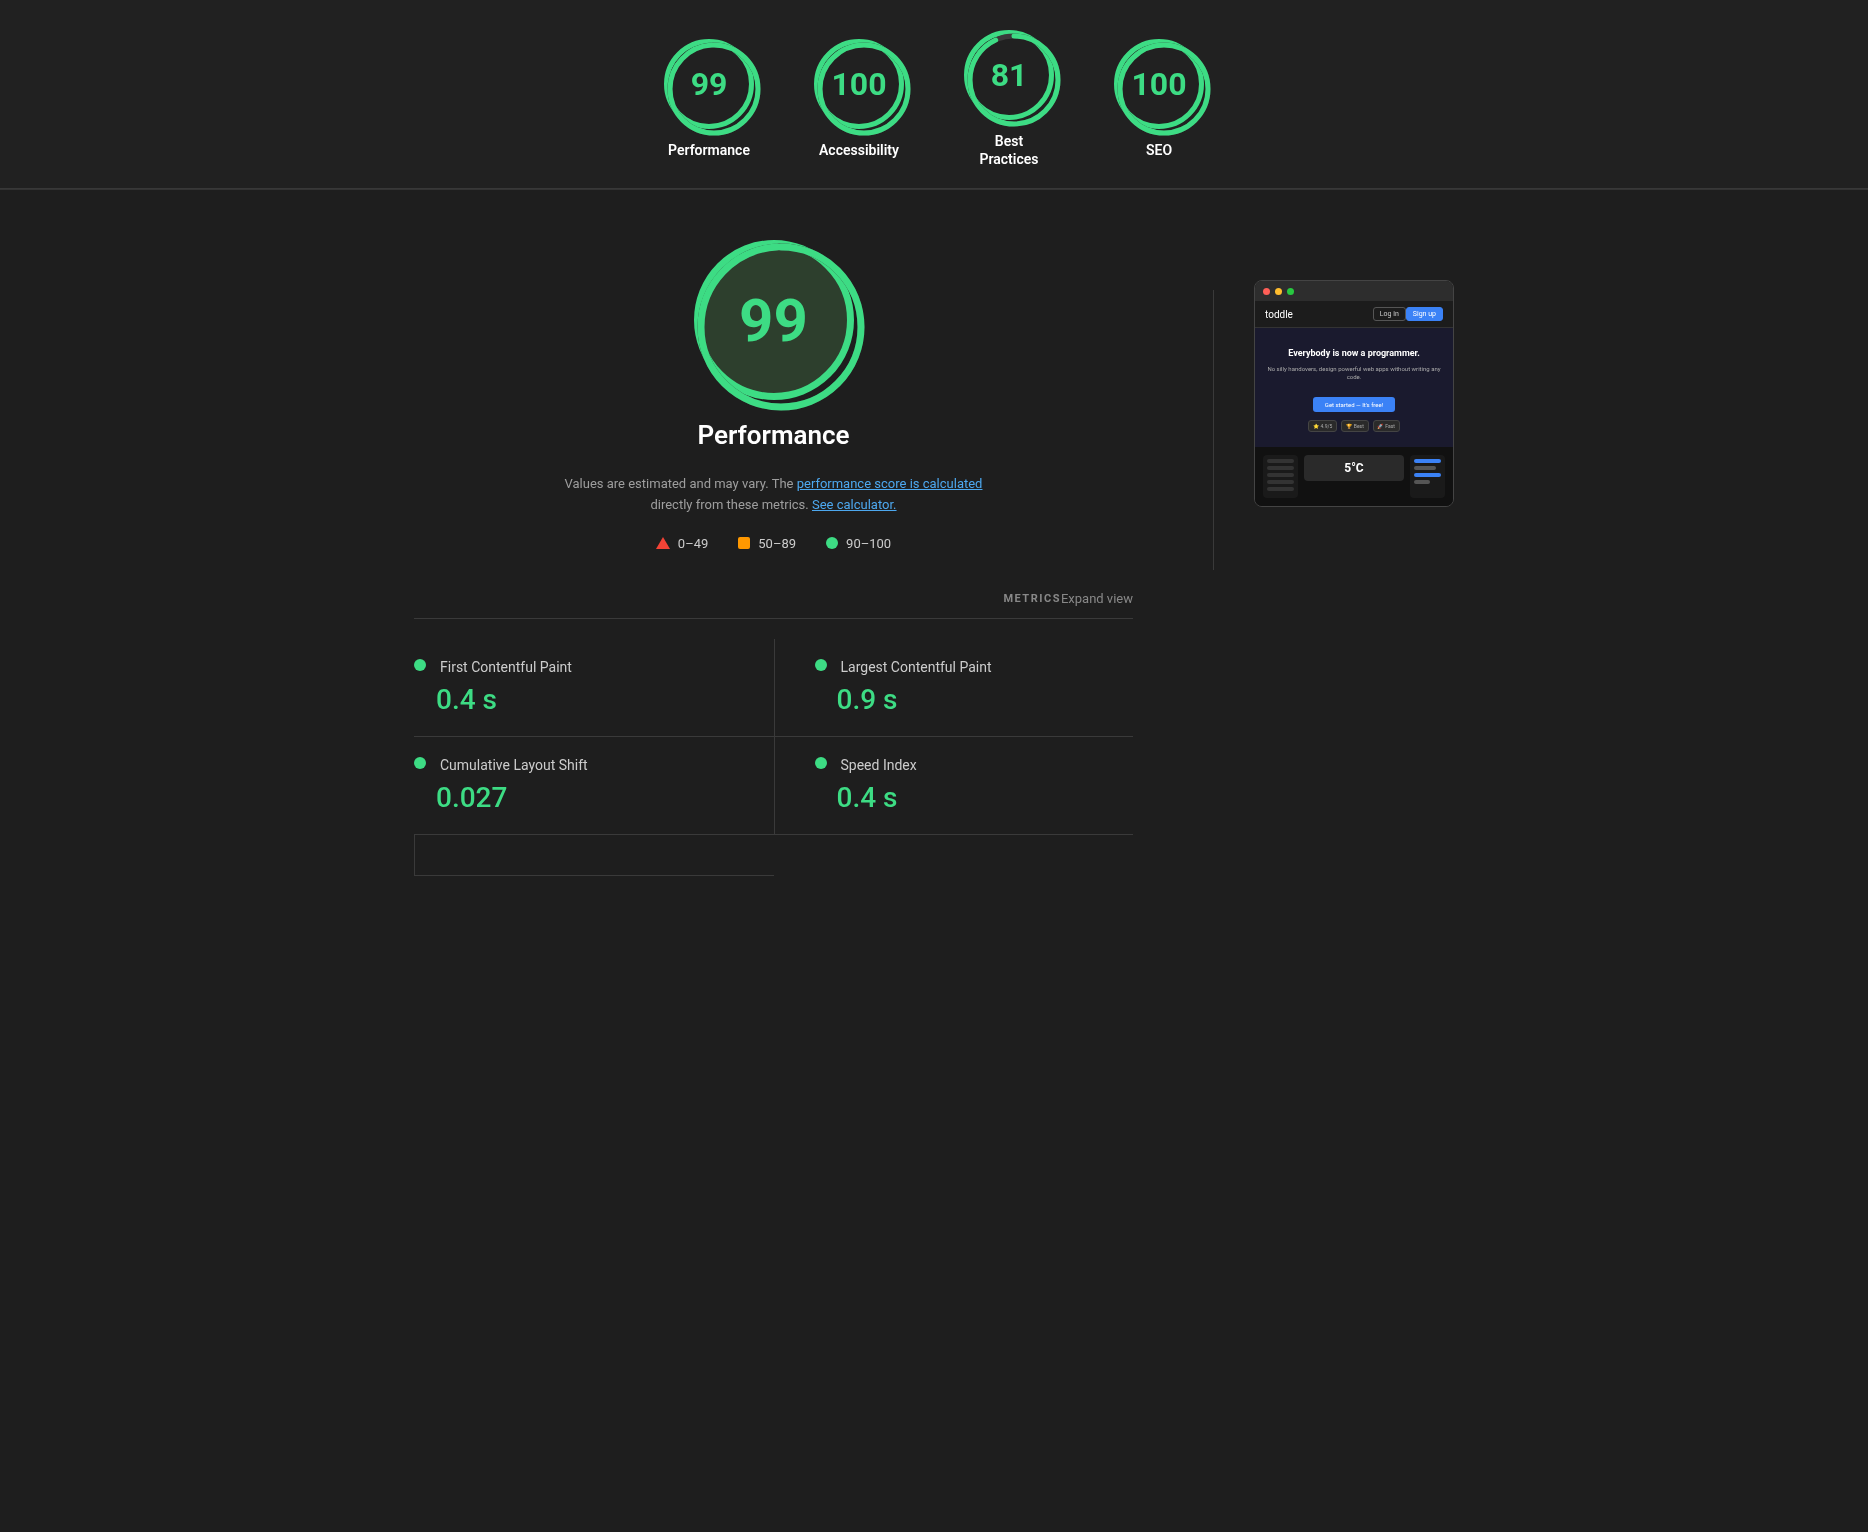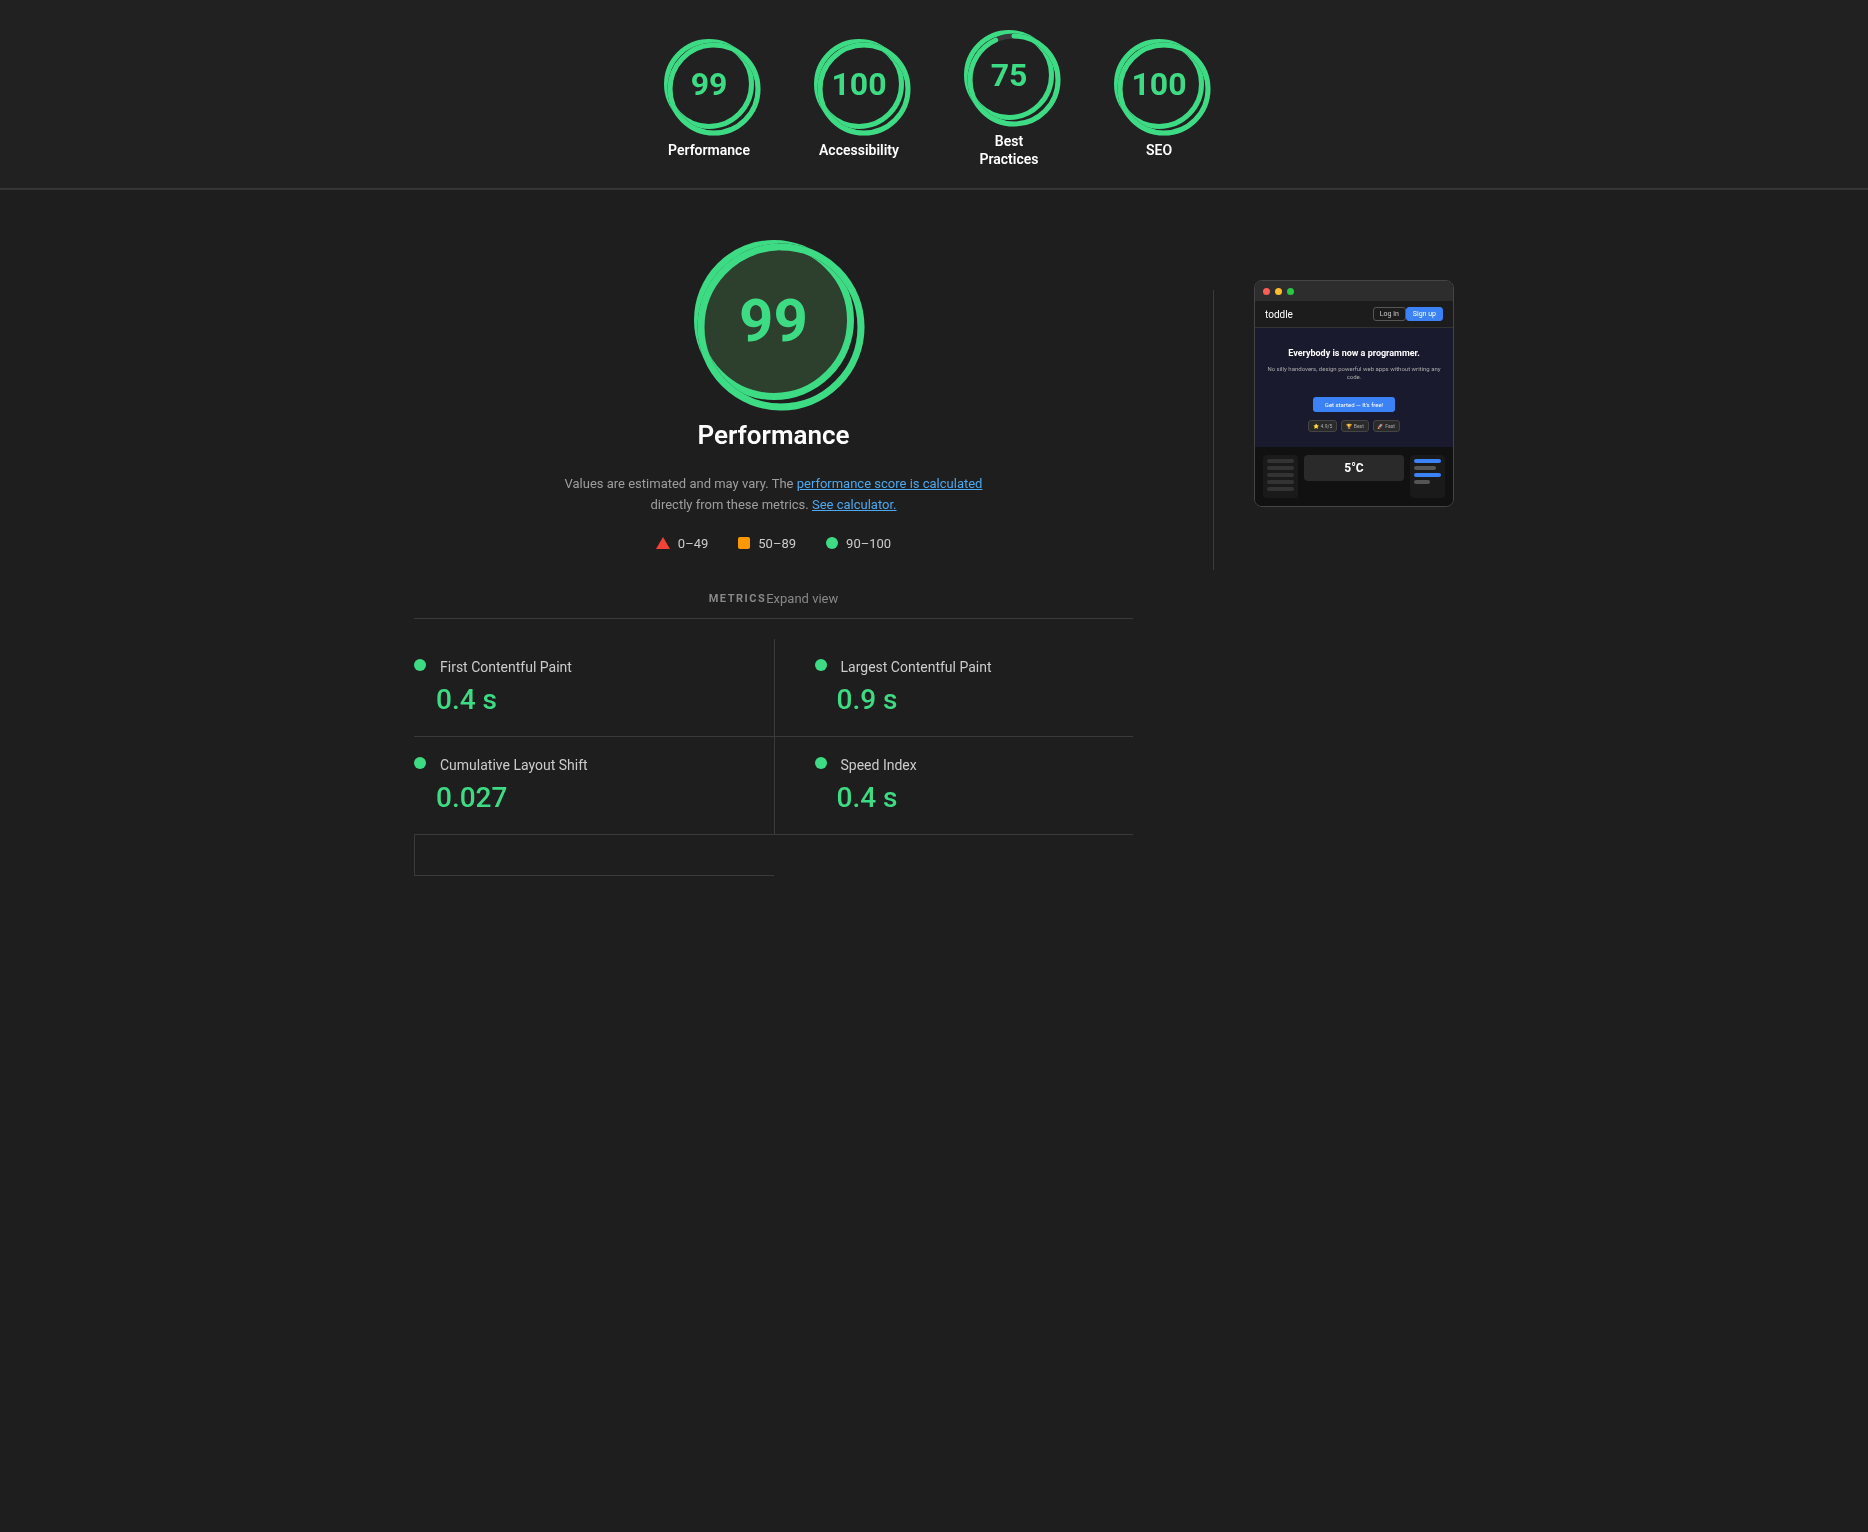--- a/index.html
+++ b/index.html
@@ -197,21 +197,21 @@
     .legend-dot {
       width: 12px;
       height: 12px;
       border-radius: 50%;
       background: #3ddc84;
     }
 
     
     .metrics-header {
       display: flex;
-      justify-content: center;
+      justify-content: flex-end;
       align-items: center;
       margin-bottom: 12px;
     }
 
     .metrics-label {
       font-size: 11px;
       font-weight: 700;
       letter-spacing: 1.5px;
       color: #888888;
       text-transform: uppercase;
@@ -467,21 +467,21 @@
     </div>
     <span class="score-label">Accessibility</span>
   </div>
 
   <div class="score-item">
     <div class="score-circle">
       <svg class="score-svg" viewBox="0 0 100 100">
         <circle class="score-bg-circle" cx="50" cy="50" r="44"></circle>
         <circle class="score-fg-circle" cx="50" cy="50" r="44" stroke-dasharray="276.46" stroke-dashoffset="19.35"></circle>
       </svg>
-      <span class="score-number">75</span>
+      <span class="score-number">81</span>
     </div>
     <span class="score-label">Best<br>Practices</span>
   </div>
 
   <div class="score-item">
     <div class="score-circle">
       <svg class="score-svg" viewBox="0 0 100 100">
         <circle class="score-bg-circle" cx="50" cy="50" r="44"></circle>
         <circle class="score-fg-circle" cx="50" cy="50" r="44" stroke-dasharray="276.46" stroke-dashoffset="0"></circle>
       </svg>

